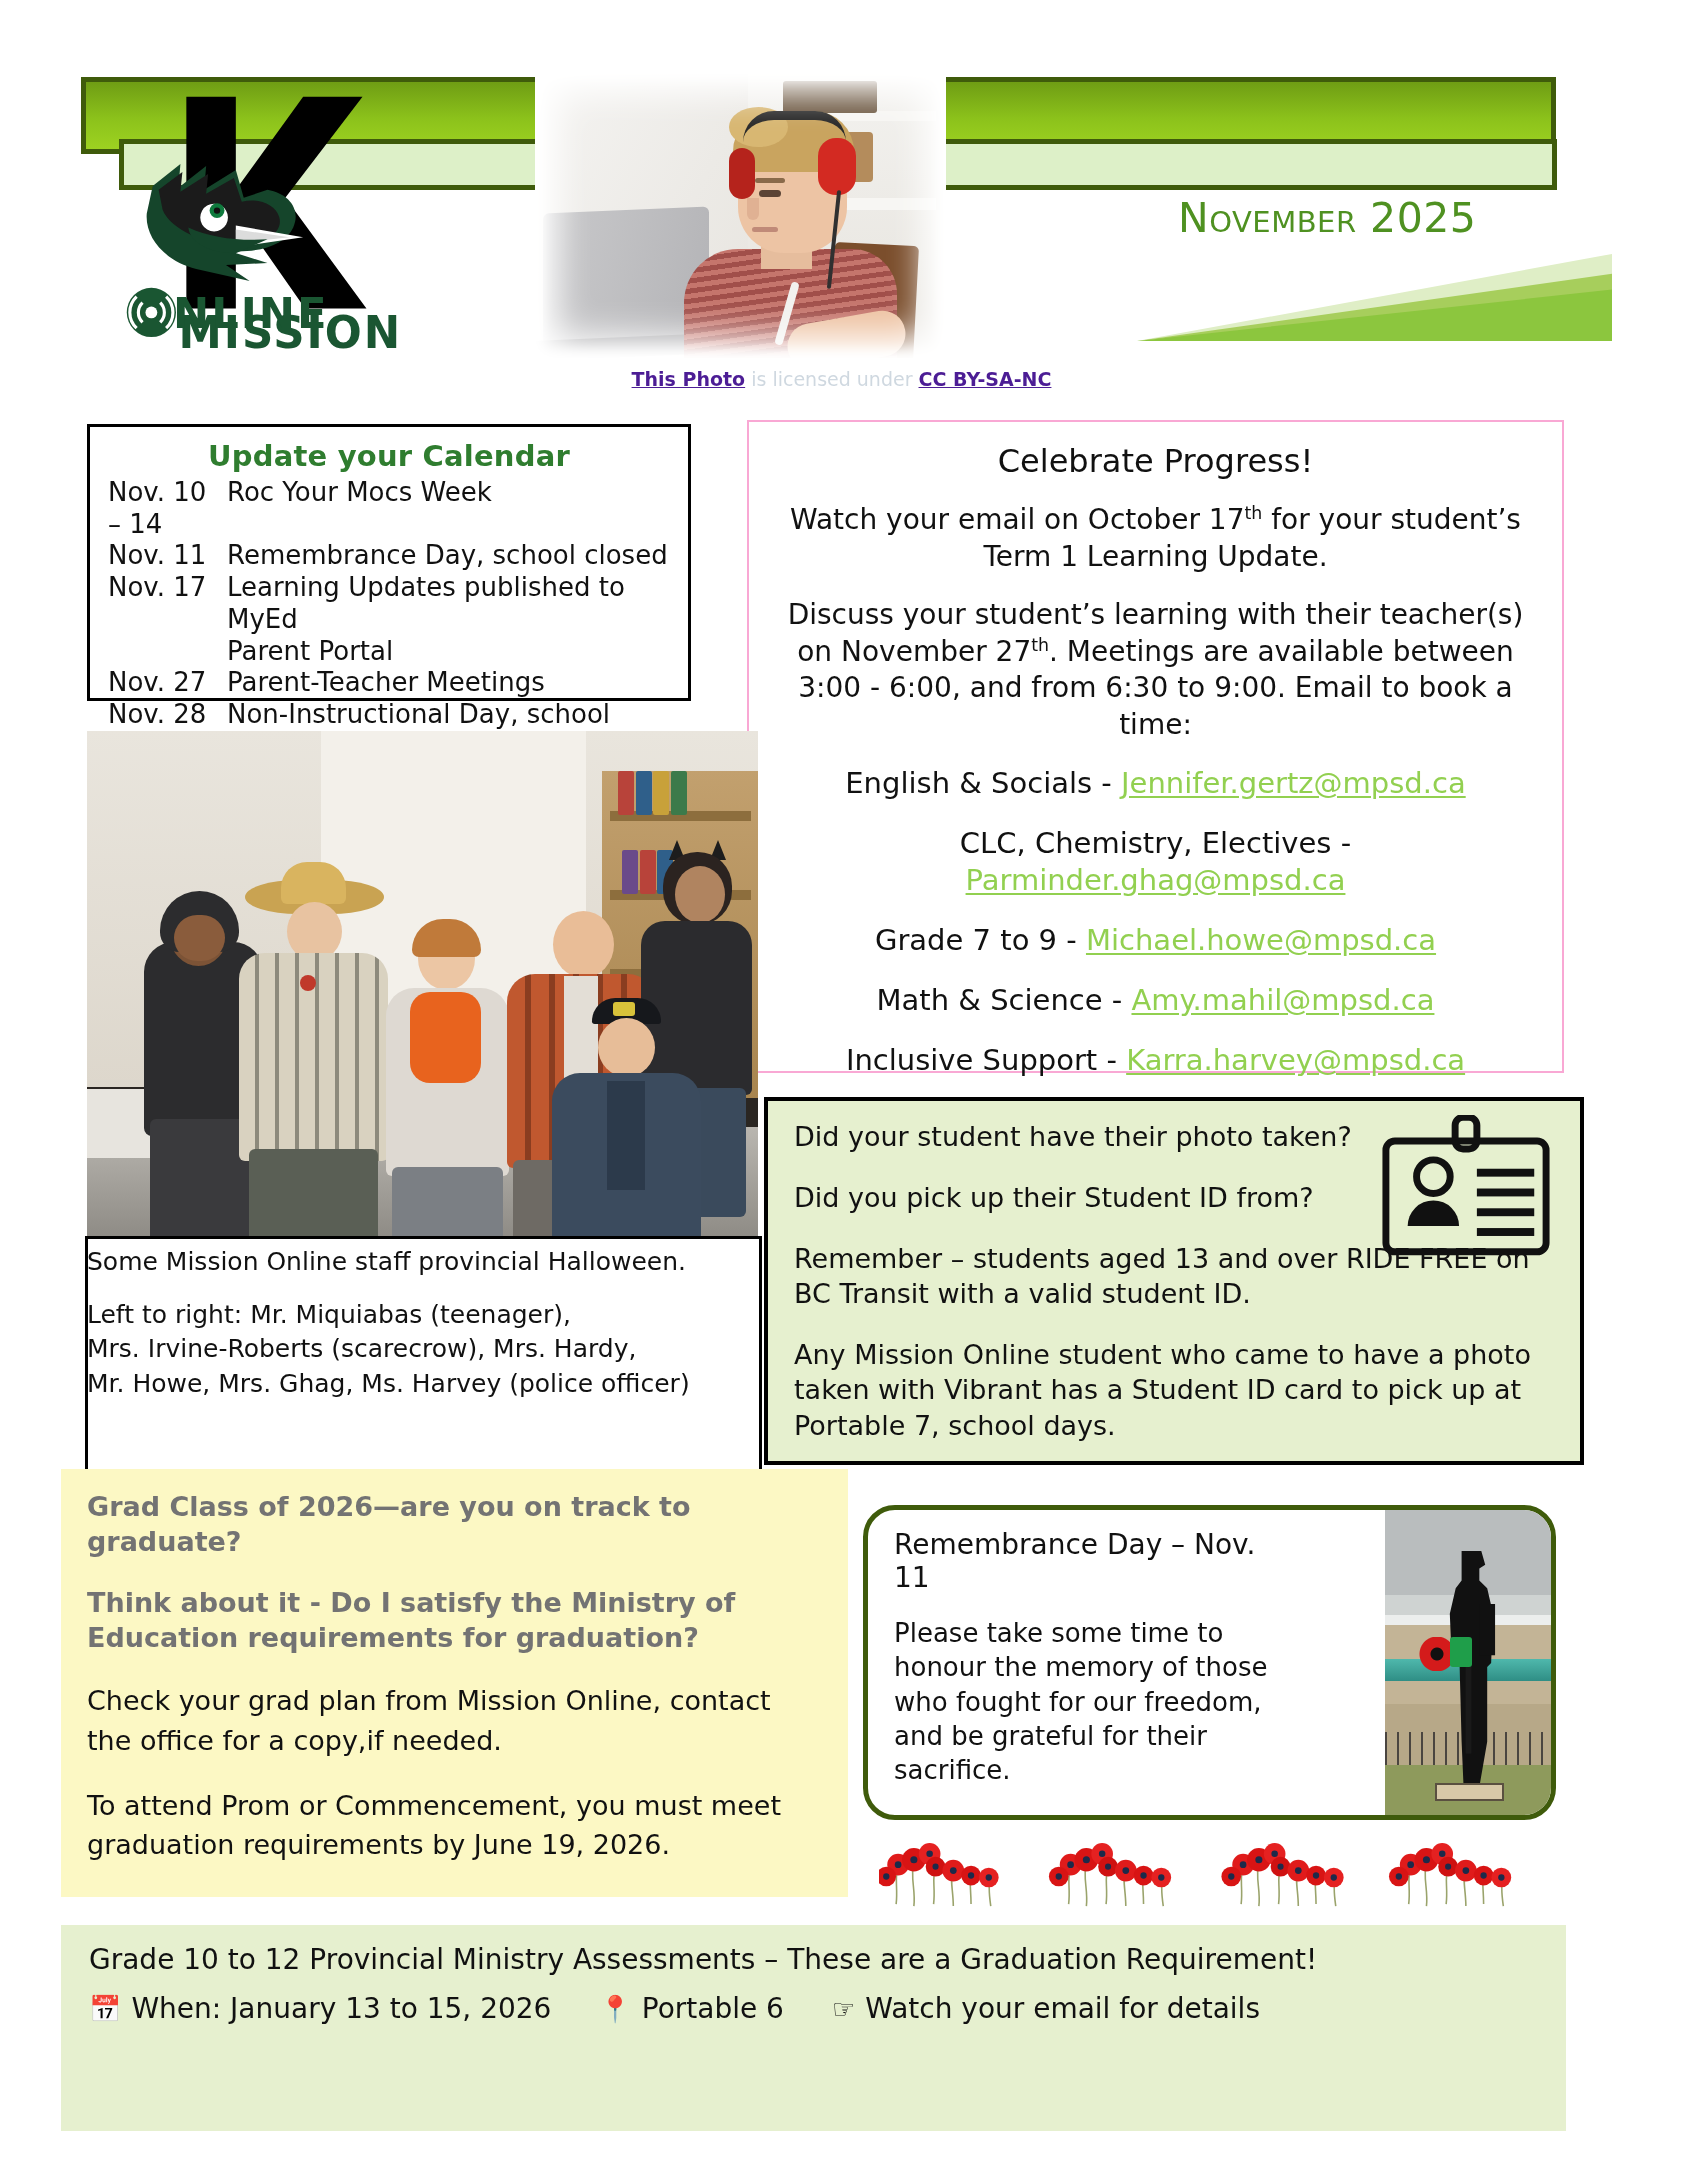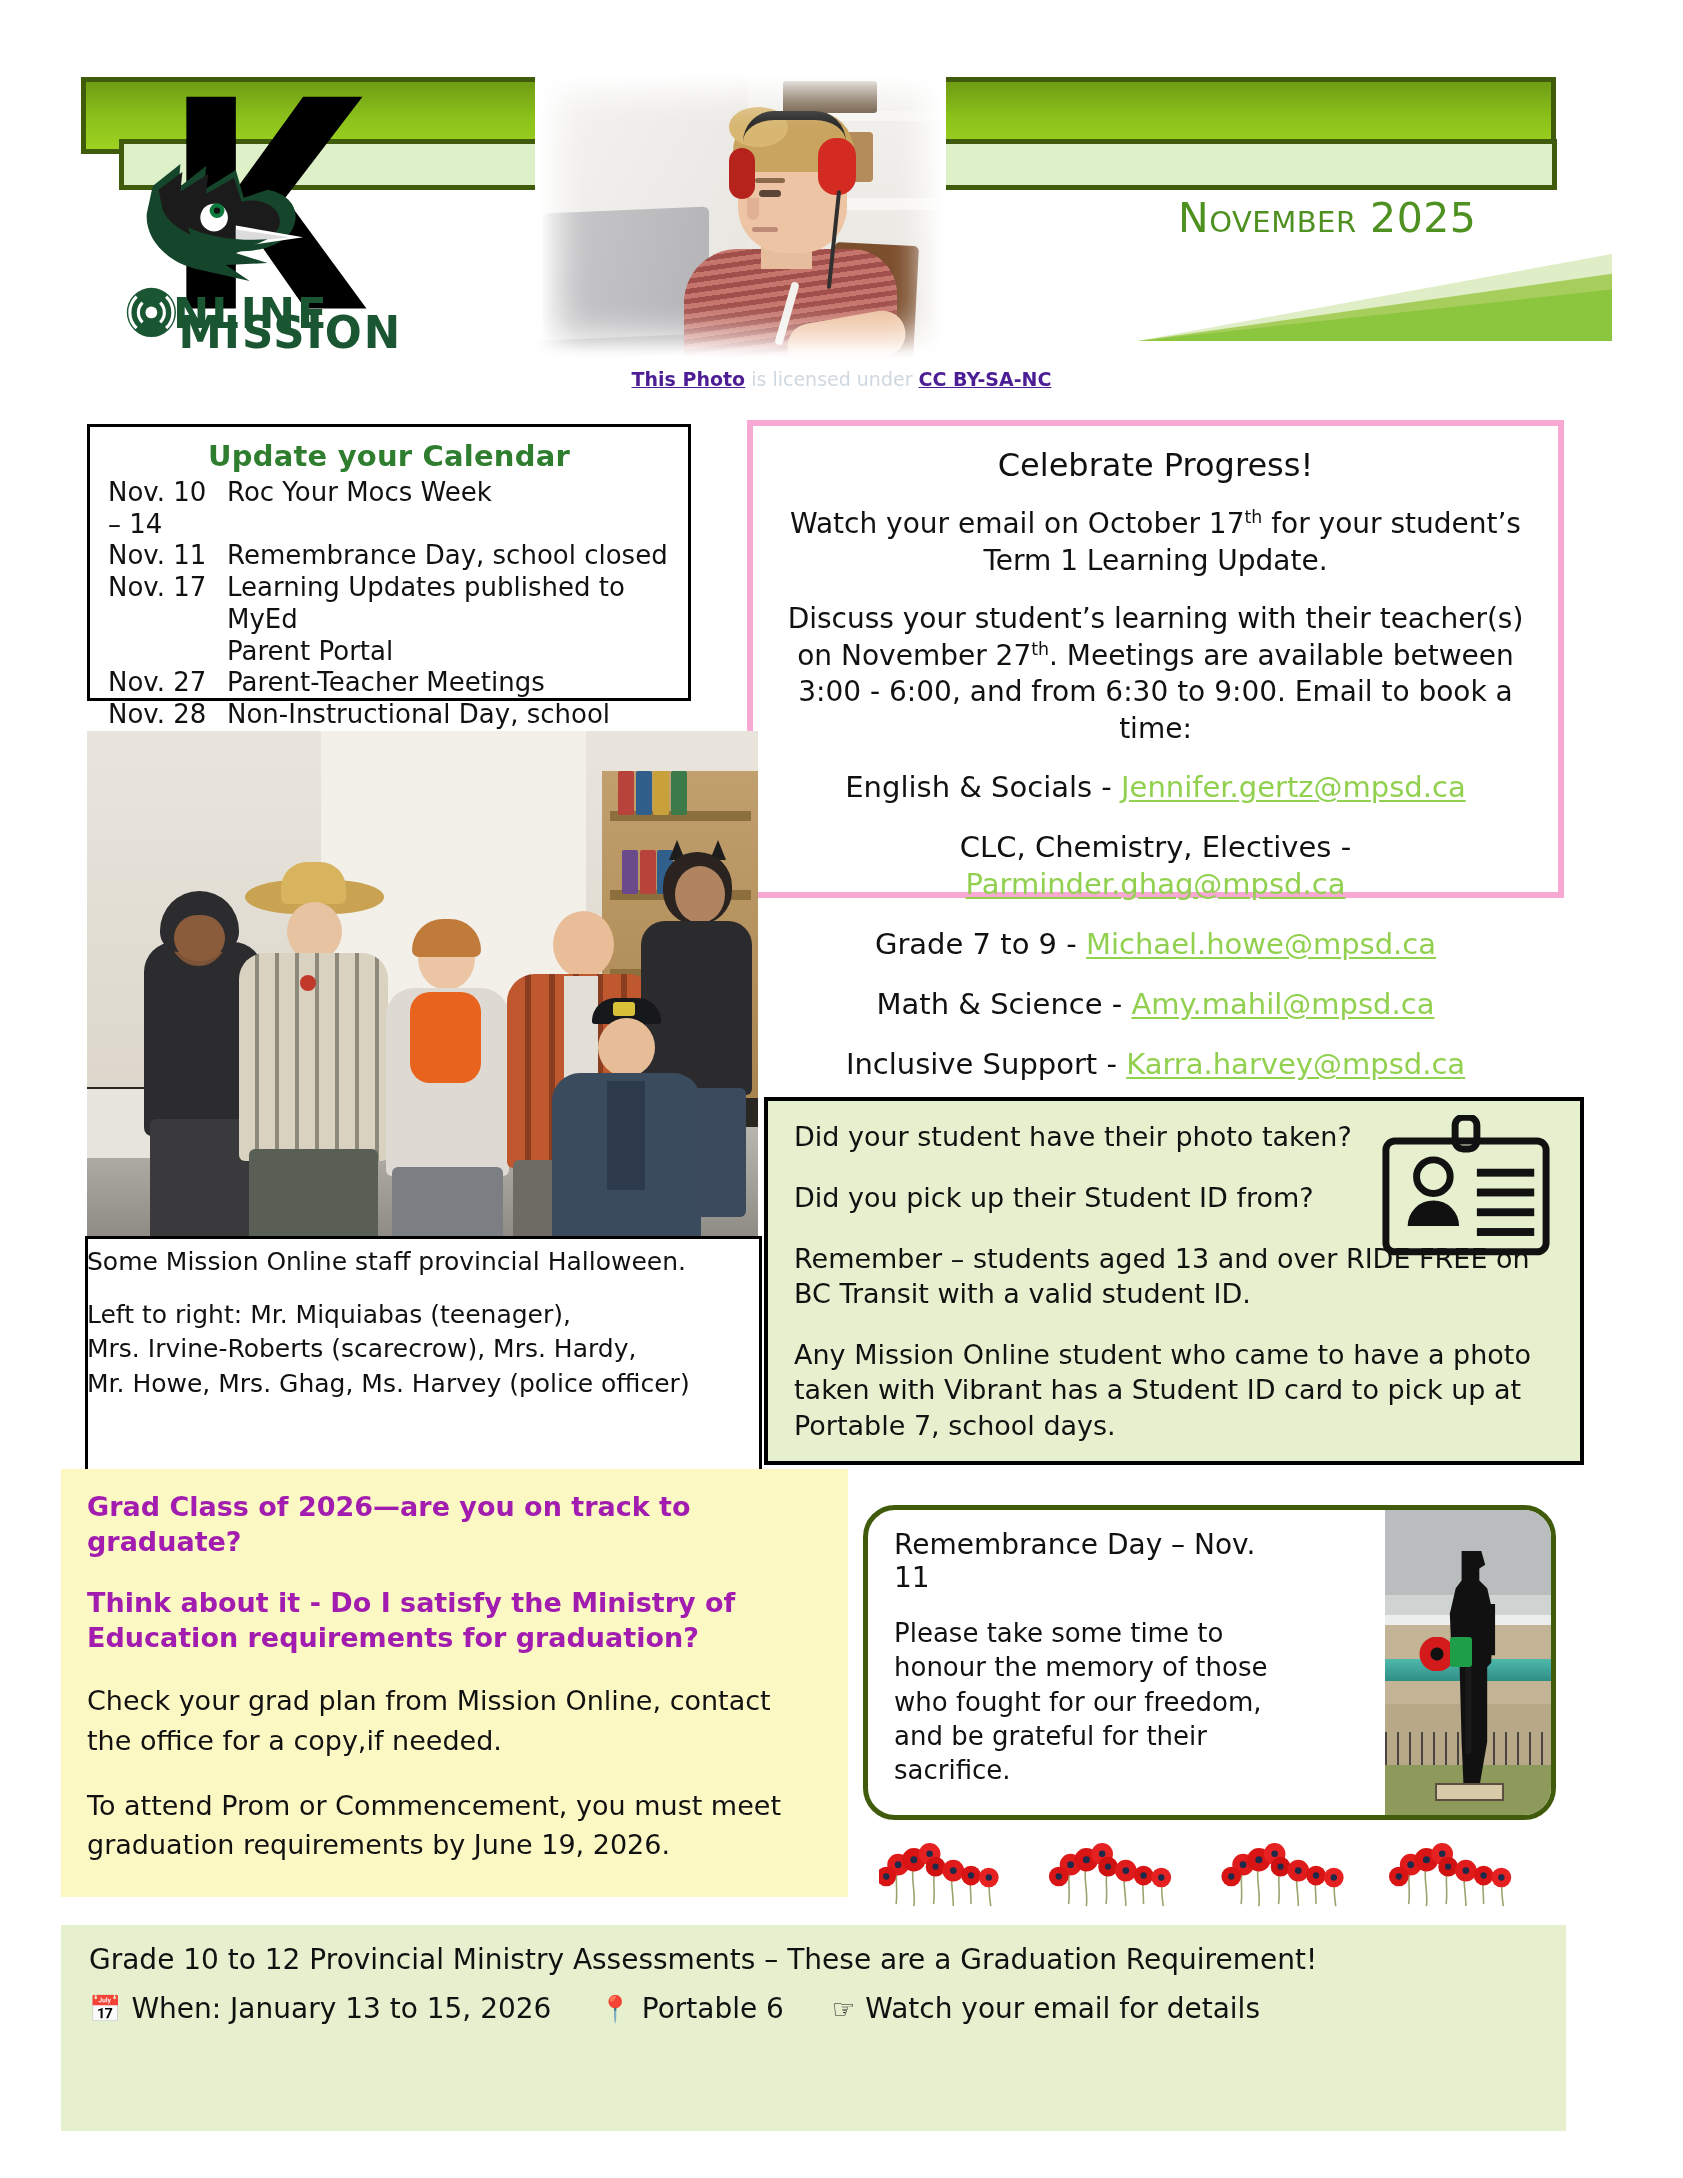--- a/index.html
+++ b/index.html
@@ -103,22 +103,22 @@
     text-align:center; color:#2f7d2f; font-weight:bold; font-size:29px;
     margin-bottom:4px; letter-spacing:0.2px;
   }
   .cal-row{display:flex; font-size:26px; line-height:1.22; color:#111;}
   .cal-date{width:119px; flex:none;}
   .cal-desc{flex:1;}
   .cal-row.cont .cal-date{visibility:hidden;}
 
   
   #celebrate-box{
-    left:747px; top:420px; width:817px; height:478px;
-    border:6px solid #f9a8d4; box-sizing:border-box; background:#fff;
+    left:747px; top:420px; width:817px; height:653px;
+    border:2px solid #f9a8d4; box-sizing:border-box; background:#fff;
     padding:14px 26px;
   }
   #celebrate-title{text-align:center;font-size:32px;color:#111;margin:6px 0 22px;}
   .cel-p{text-align:center;font-size:28px;line-height:1.3;color:#111;margin:0 0 22px;}
   .cel-mail{text-align:center;font-size:29px;line-height:1.25;color:#111;margin:0 0 24px;}
   .cel-mail a{color:#92d050;text-decoration:underline;text-underline-offset:3px;}
   sup{font-size:.62em;vertical-align:super;}
 
   
   #staff-photo{
@@ -158,21 +158,21 @@
   }
   .sid-p{font-size:27px;line-height:1.3;color:#111;margin:0 0 26px;}
   #idcard-icon{position:absolute;right:26px;top:14px;width:176px;height:149px;}
 
   
   #grad-box{
     left:61px; top:1469px; width:787px; height:428px;
     background:#fcf8c4; box-sizing:border-box; padding:20px 26px 0 26px;
     font-family:"DejaVu Sans","Liberation Sans",sans-serif;
   }
-  #grad-box .g-h{font-size:27px;font-weight:bold;color:#a21caf;line-height:1.3;margin:0 0 26px;}
+  #grad-box .g-h{font-size:27px;font-weight:bold;color:#737373;line-height:1.3;margin:0 0 26px;}
   #grad-box .g-p{font-size:27px;color:#111;line-height:1.45;margin:0 0 26px;}
 
   
   #remem-box{
     left:863px; top:1505px; width:693px; height:315px;
     border:5px solid #3f5b0b; border-radius:32px; box-sizing:border-box;
     background:#fff; overflow:hidden;
   }
   #remem-text{position:absolute;left:26px;top:18px;width:396px;}
   #remem-title{font-size:28px;color:#111;margin-bottom:22px;}

